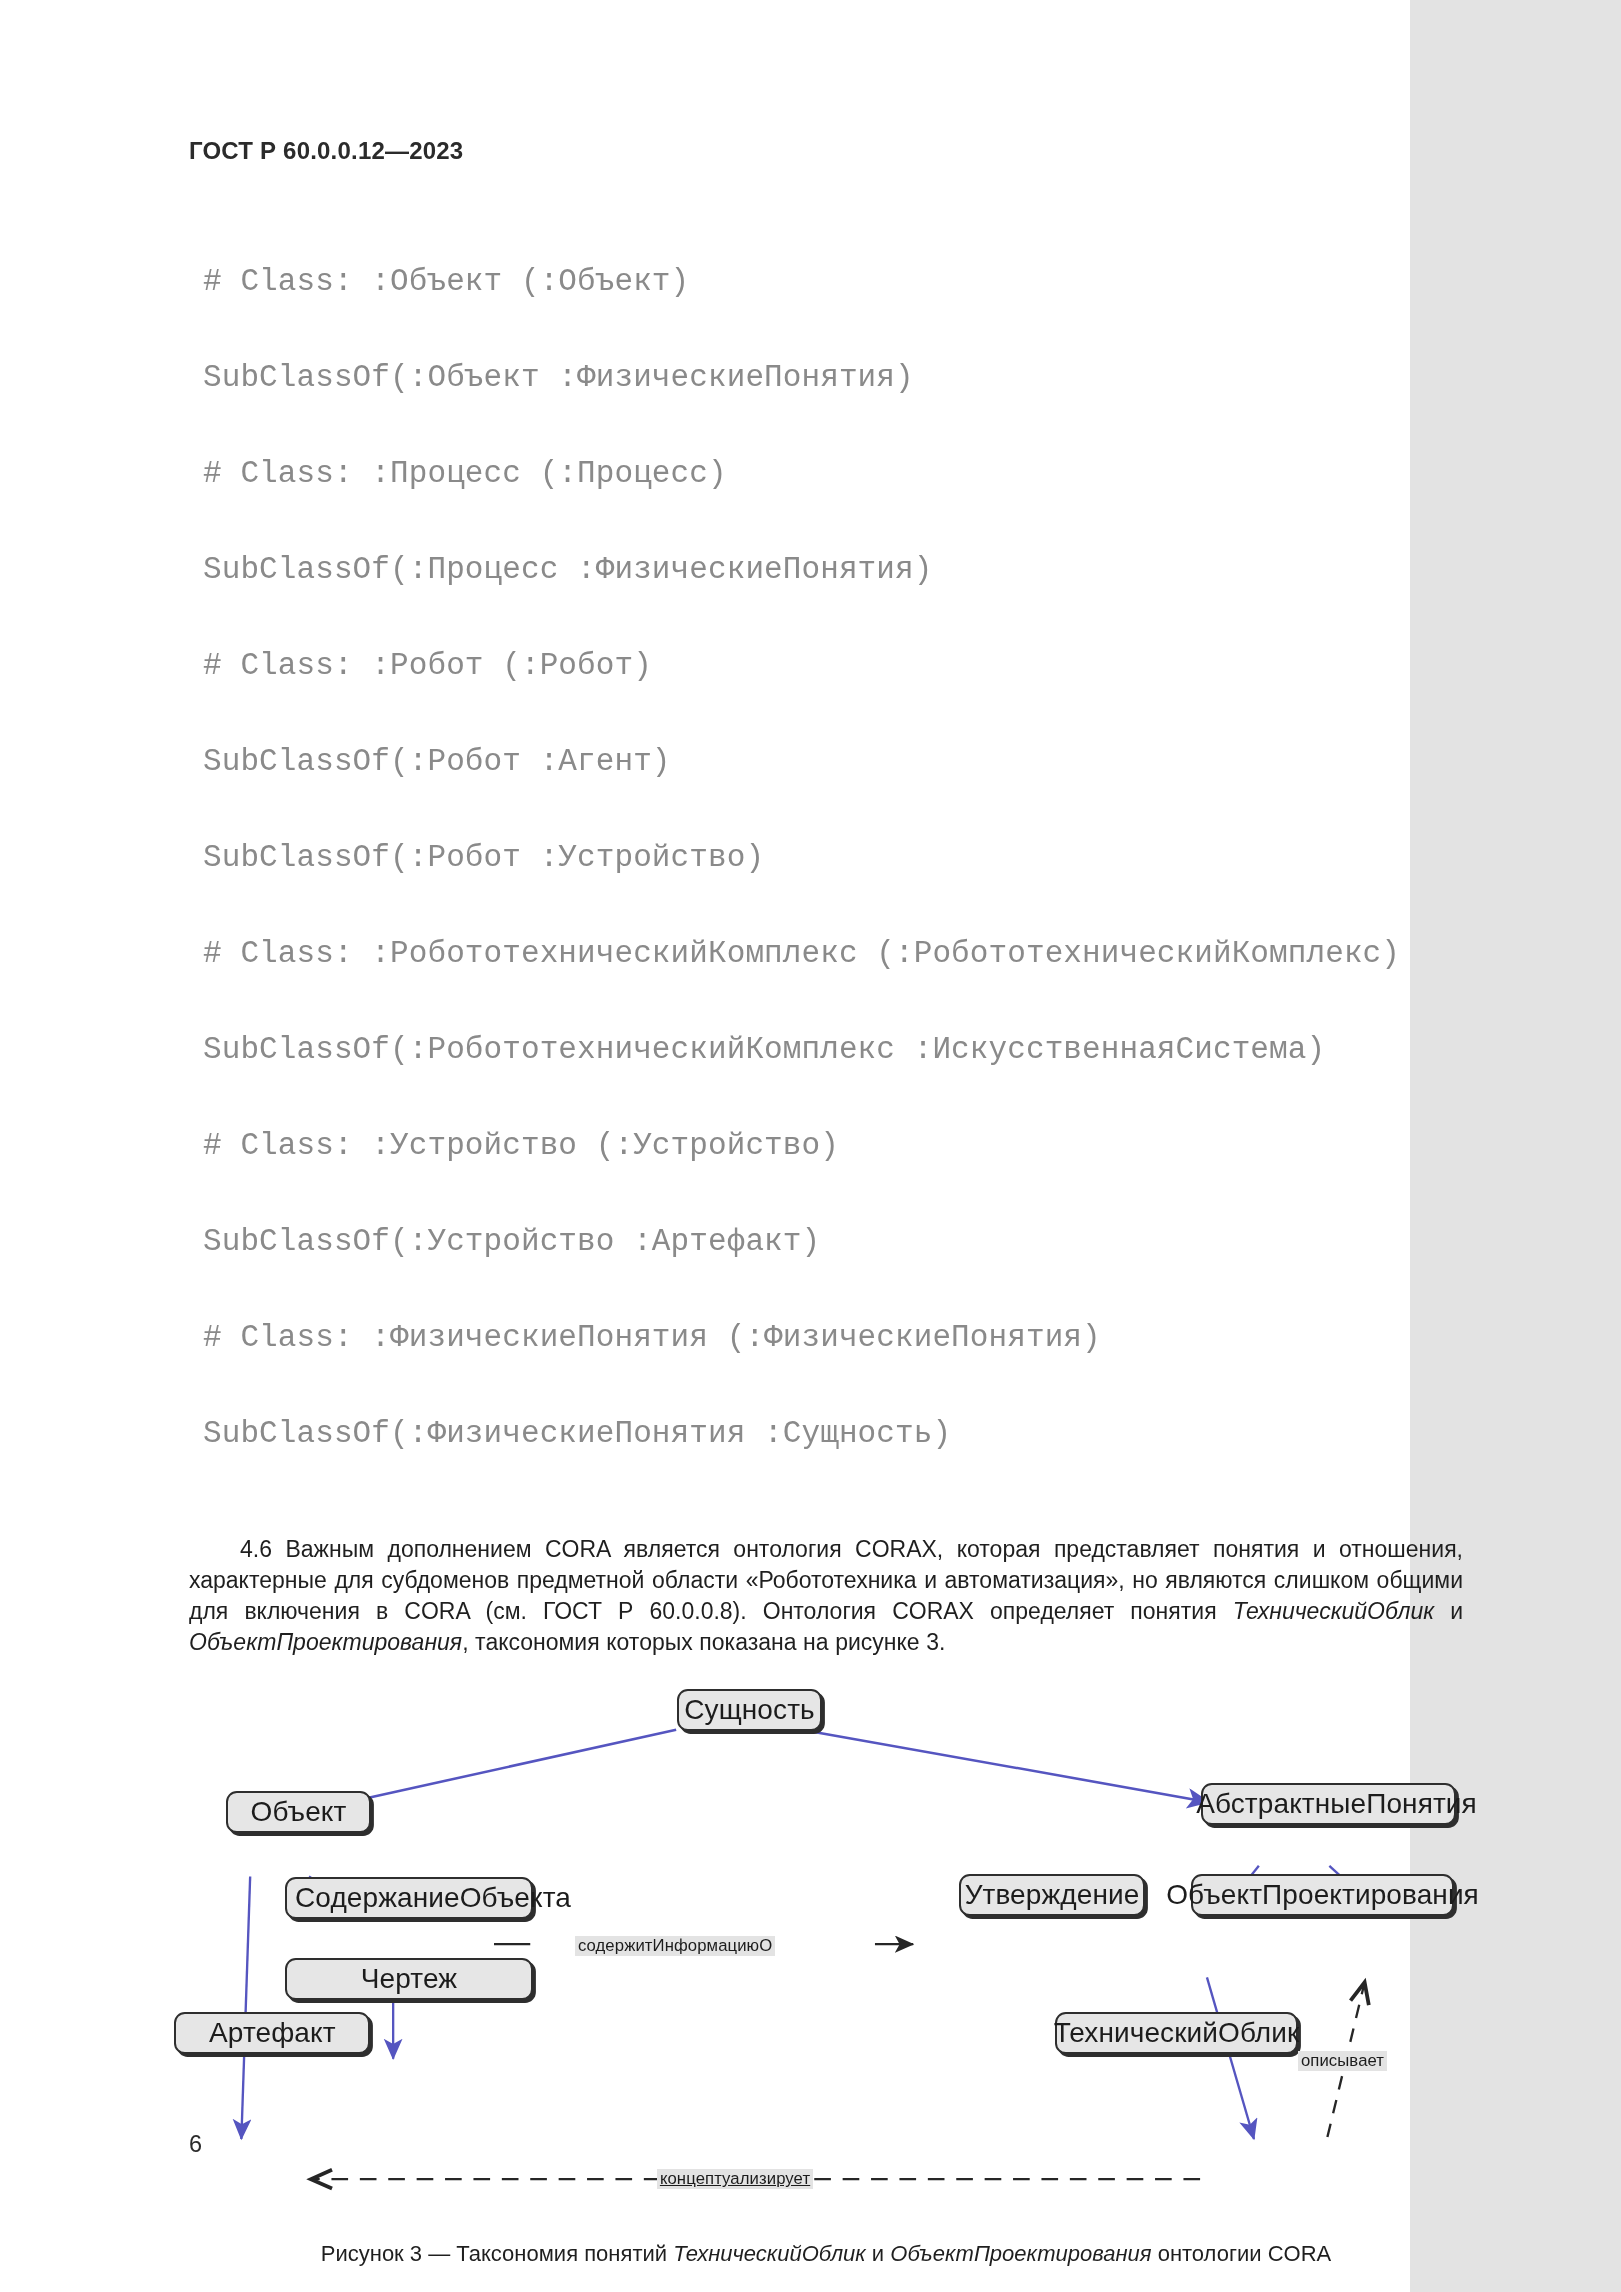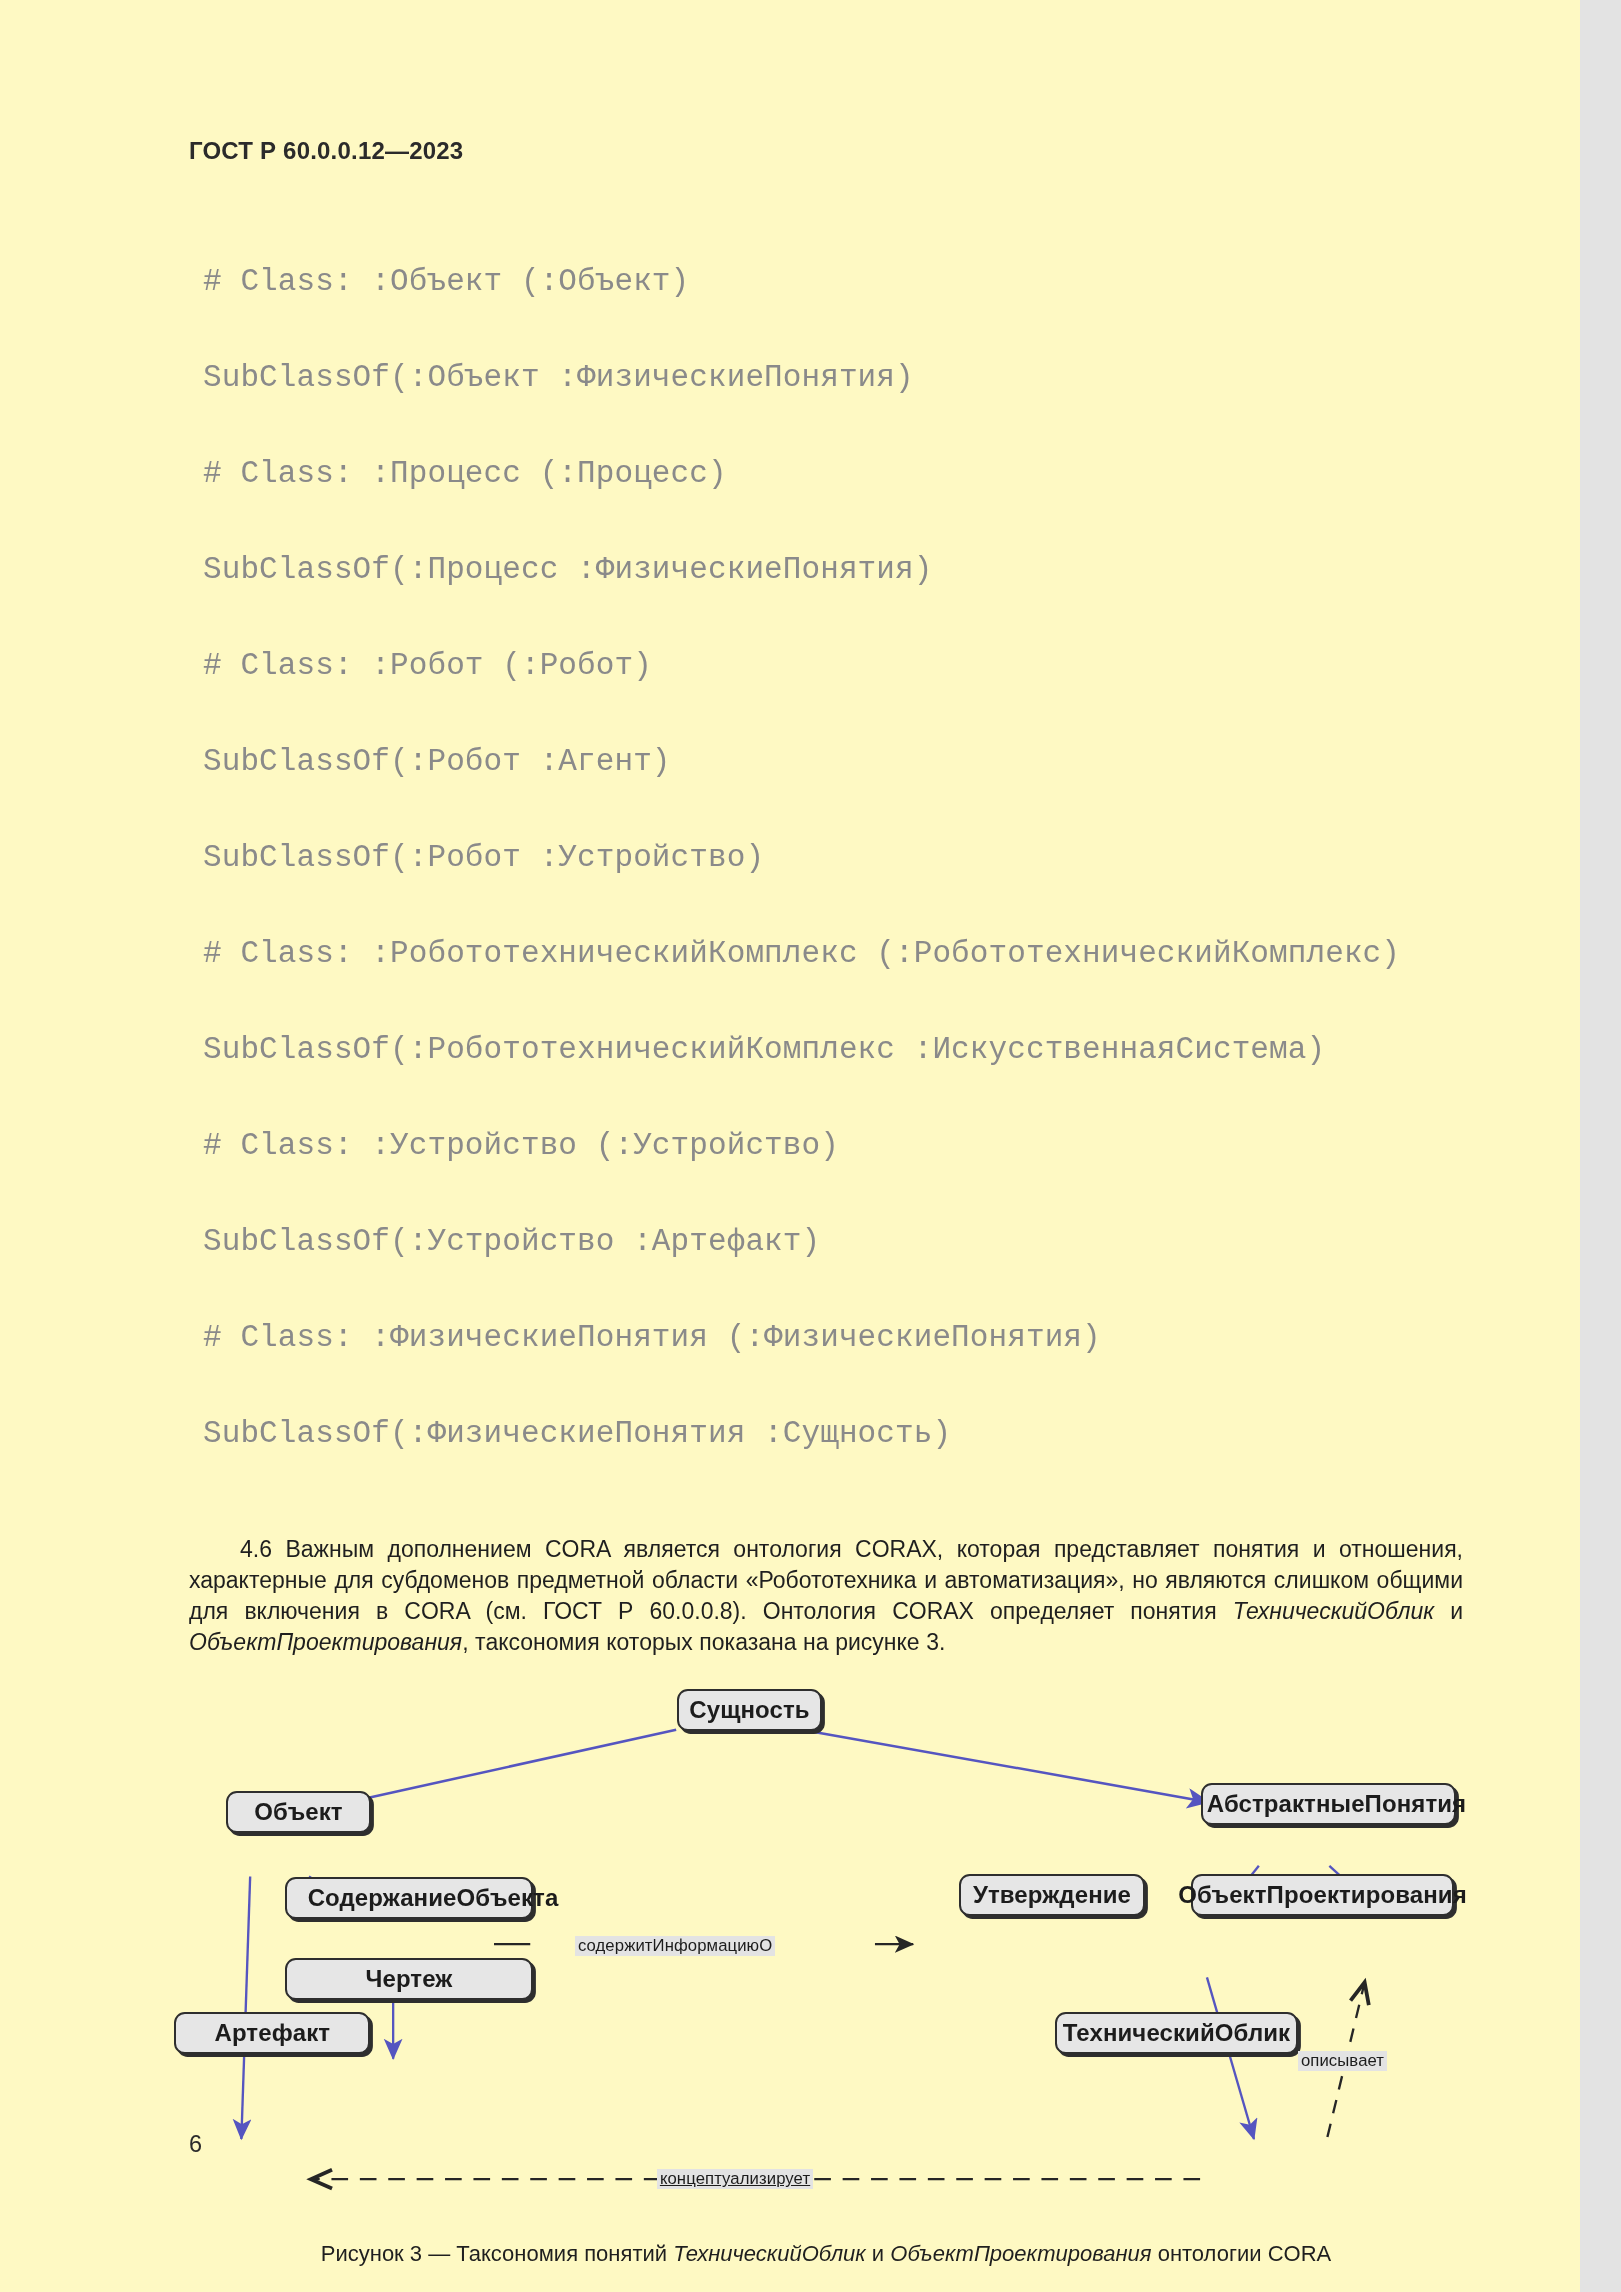--- a/index.html
+++ b/index.html
@@ -11,23 +11,23 @@
     width: 1621px;
     height: 2293px;
     position: relative;
     font-family: "Liberation Sans", sans-serif;
     color: #262626;
     overflow: hidden;
   }
   .page {
     position: absolute;
     left: 0; top: 0;
-    width: 1580px;
+    width: 1410px;
     height: 2293px;
-    background: #fef9c3;
+    background: #ffffff;
   }
   .content {
     position: absolute;
     left: 189px;
     top: 137px;
     width: 1274px;
   }
   .runhead {
     font-size: 24px;
     font-weight: bold;
@@ -69,25 +69,24 @@
   .node {
     position: absolute;
     box-sizing: border-box;
     background: #e6e6e6;
     border: 2.9px solid #2e2e2e;
     border-radius: 10.8px;
     box-shadow: 2.9px 2.9px 0 0 #2e2e2e;
     display: flex;
     align-items: center;
     justify-content: center;
-    font-size: 24px;
+    font-size: 28px;
     color: #1c1c1c;
     white-space: nowrap;
     letter-spacing: 0.1px;
-    font-weight: bold;
   }
   .edgelabel {
     position: absolute;
     font-size: 16.7px;
     color: #1c1c1c;
     white-space: nowrap;
     background: #e3e3e3;
     padding: 0 2.9px;
     letter-spacing: 0.1px;
   }

